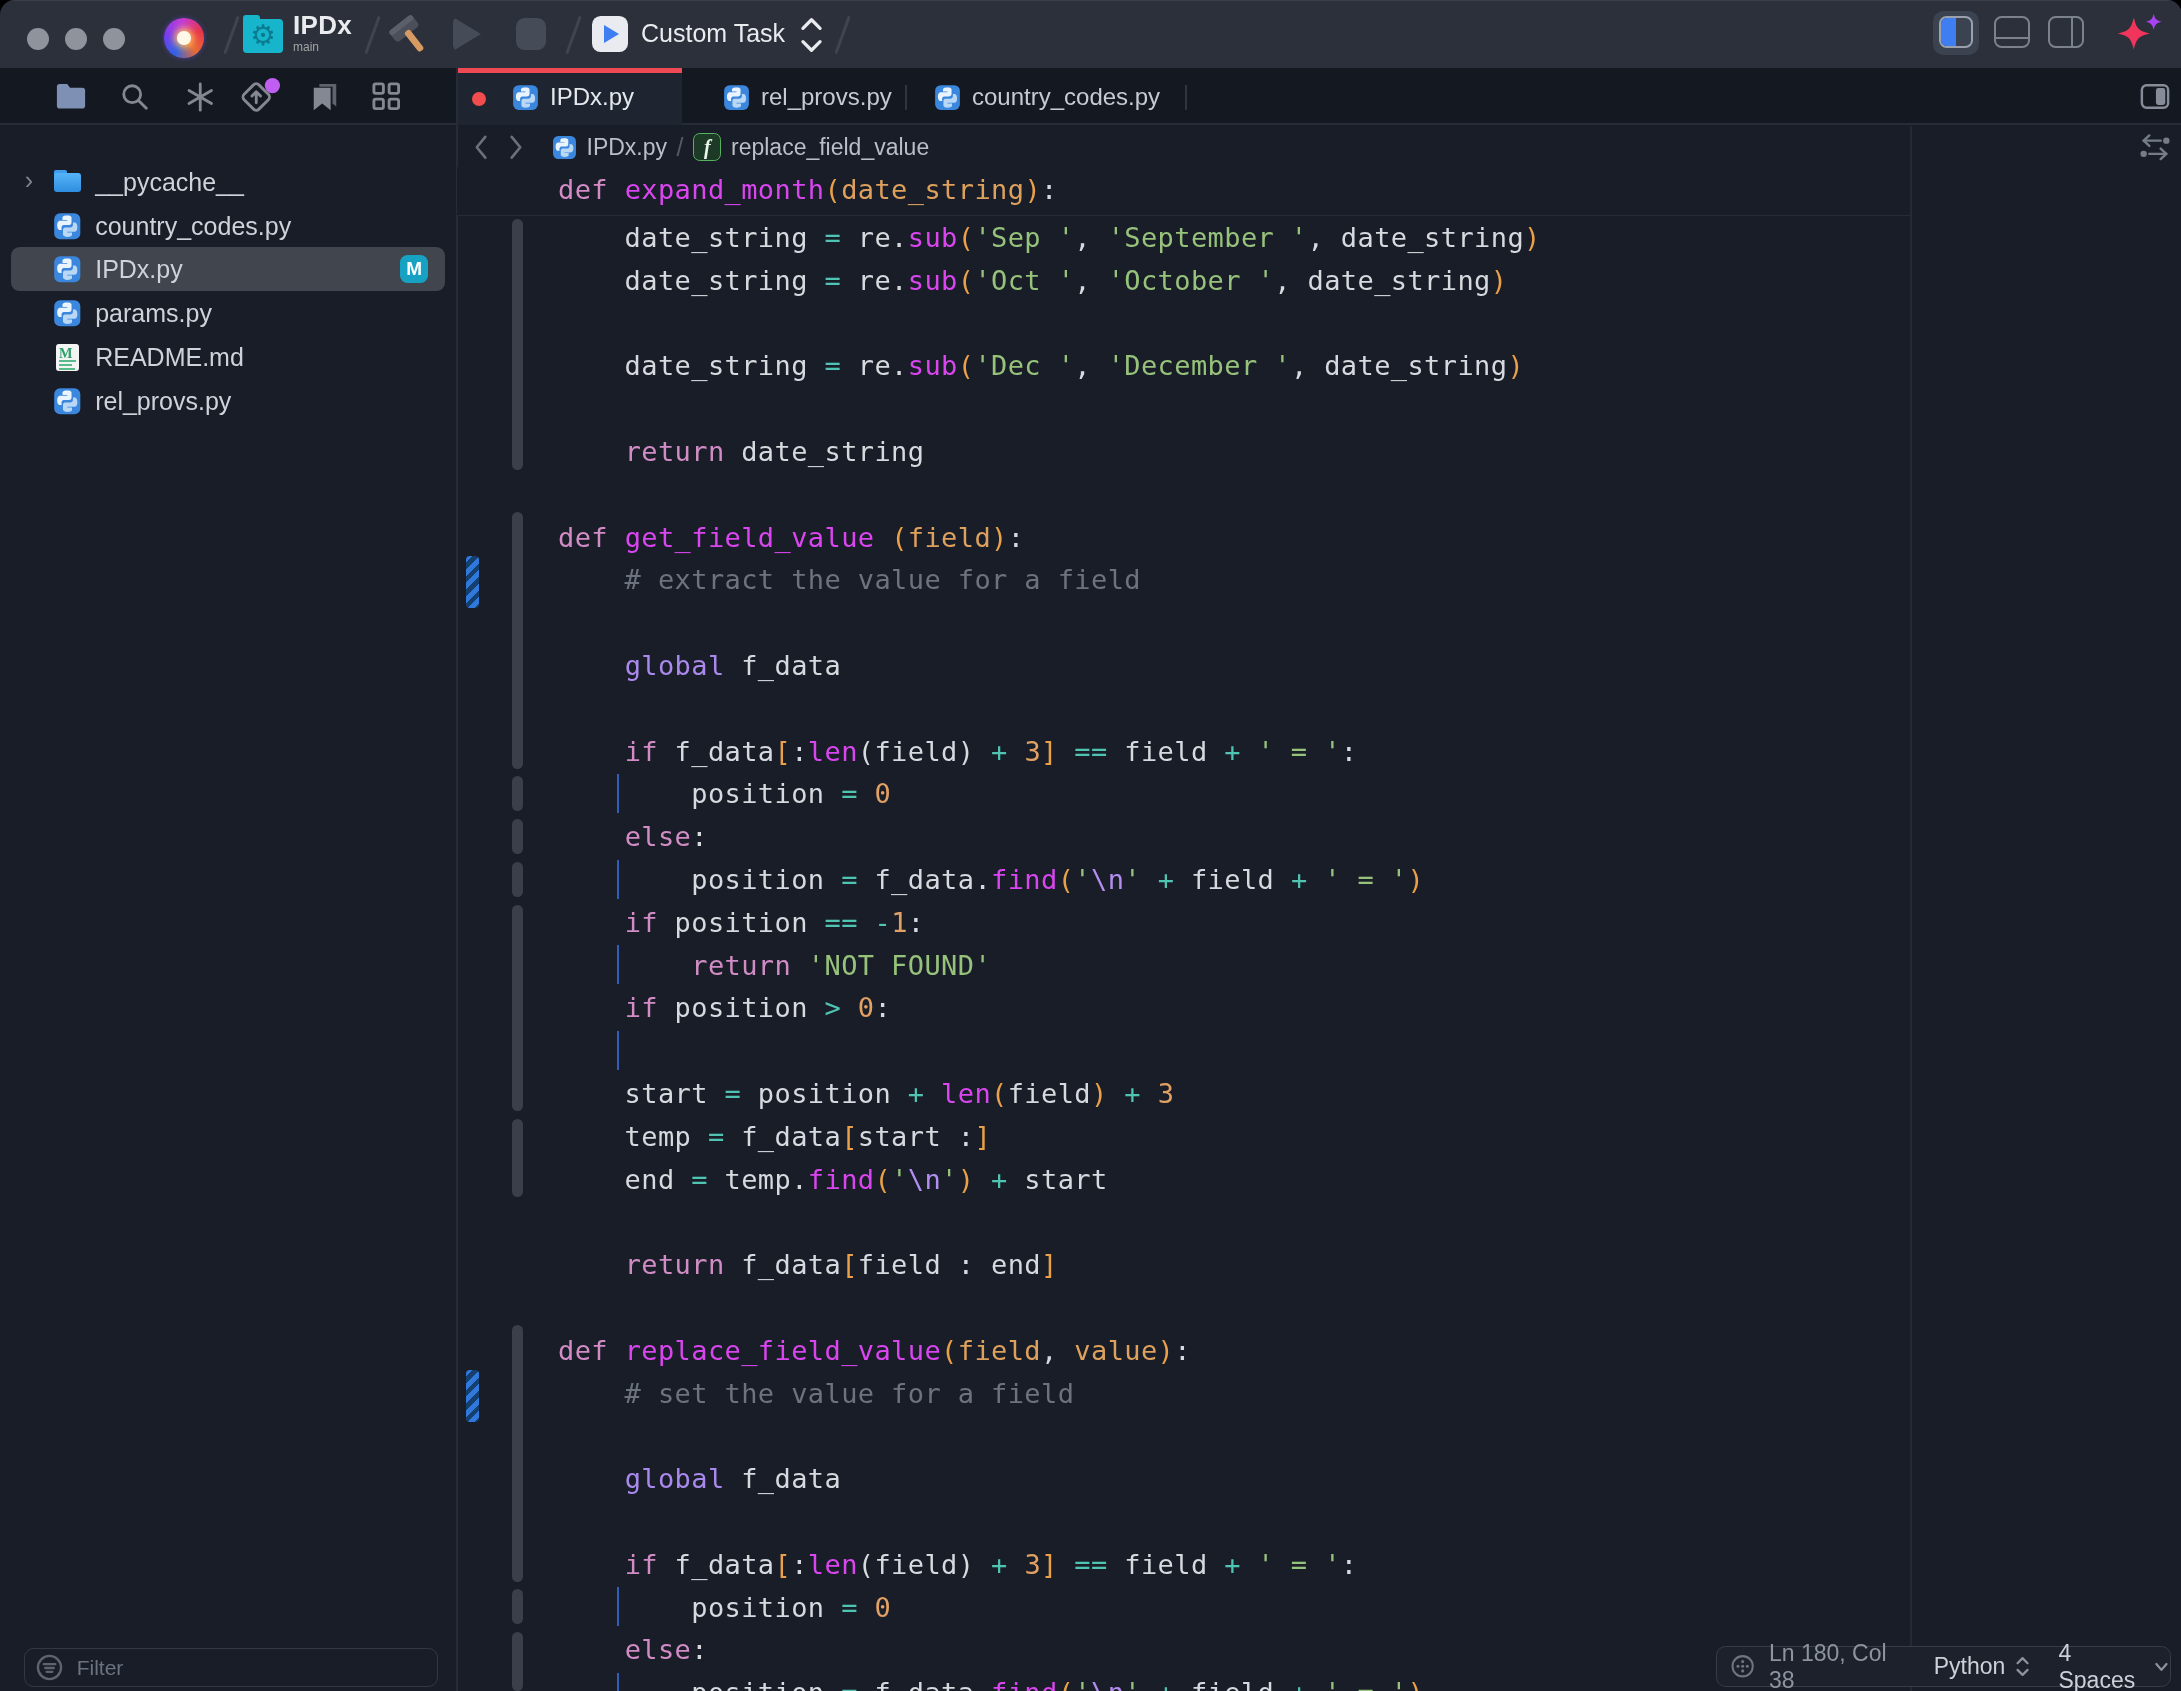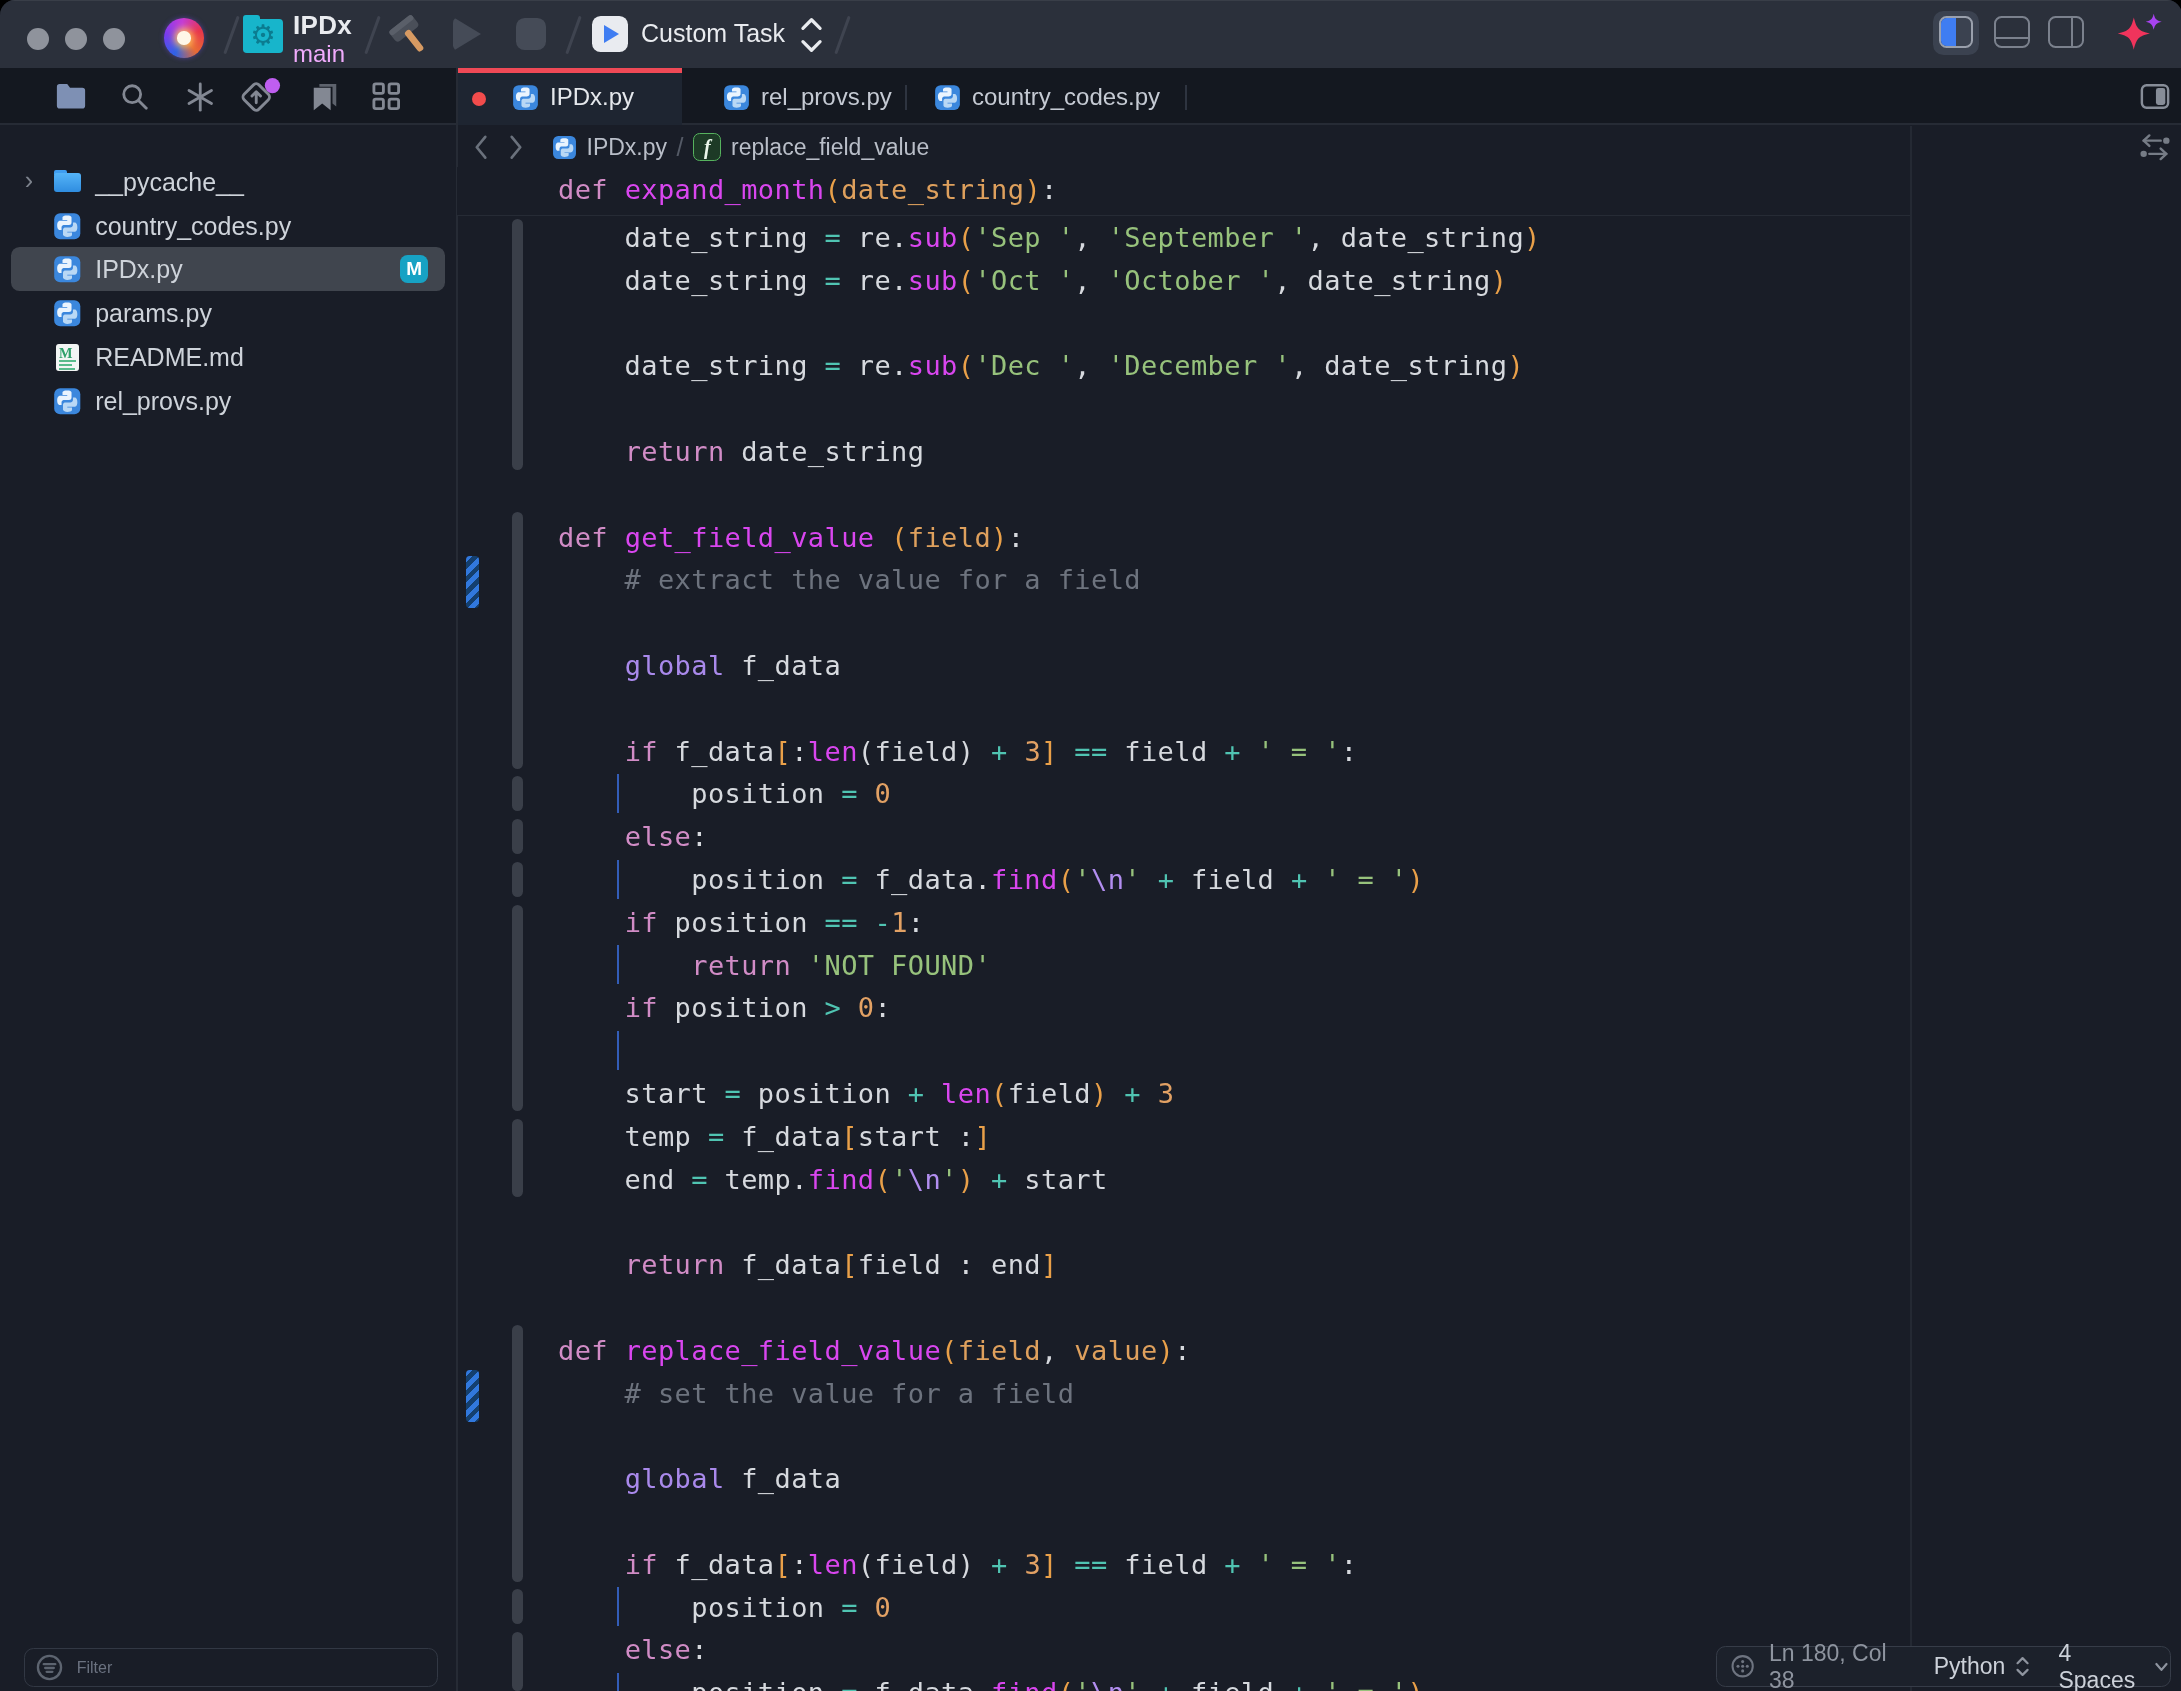--- a/index.html
+++ b/index.html
@@ -16,21 +16,21 @@
             background:conic-gradient(from 210deg,#2e62e8,#7a3bf0,#c43bd8,#e8344c,#e86a34,#2e62e8);
             box-shadow:0 0 5.7px rgba(120,80,240,.5);}
   .app-icon::after{content:"";position:absolute;left:13.3px;top:13.3px;width:13.3px;height:13.3px;border-radius:50%;
             background:#fff7e8;box-shadow:0 0 7.6px 2.9px rgba(255,190,90,.95);}
   .tb-sep{position:absolute;top:15px;width:2.9px;height:40px;background:#3f4450;transform:rotate(20deg);border-radius:1.9px;}
   .proj-folder{position:absolute;left:243px;top:15px;width:40px;height:38px;}
   .proj-folder .tab{position:absolute;left:0;top:0;width:17px;height:7.6px;border-radius:2.9px 2.9px 0 0;background:#17b5cb;}
   .proj-folder .body{position:absolute;left:0;top:3.8px;width:40px;height:34px;border-radius:3.8px;background:#17b5cb;
                      display:flex;align-items:center;justify-content:center;color:#0b7c90;font-size:28.5px;}
   .proj-title{position:absolute;left:293px;top:9.5px;font-size:26px;font-weight:bold;color:#e9ebef;letter-spacing:0.3px;}
-  .proj-branch{position:absolute;left:293px;top:40px;font-size:24px;color:#f0abfc;}
+  .proj-branch{position:absolute;left:293px;top:40px;font-size:12px;color:#a3a3a3;}
   .run-chip{position:absolute;left:592px;top:16px;width:36px;height:36px;border-radius:8.6px;background:#e9ebf0;
             display:flex;align-items:center;justify-content:center;}
   .run-chip .tri{width:0;height:0;border-left:15px solid #3f7df2;border-top:9.5px solid transparent;border-bottom:9.5px solid transparent;margin-left:3.8px;}
   .task-label{position:absolute;left:641px;top:19px;font-size:25px;color:#e9ebef;}
   .ghost-tri{position:absolute;left:453px;top:17px;width:0;height:0;border-left:28.5px solid #454b57;
              border-top:17px solid transparent;border-bottom:17px solid transparent;border-radius:5.7px;}
   .ghost-stop{position:absolute;left:516px;top:18px;width:30px;height:32px;border-radius:8.6px;background:#454b57;}
   .panel-btn{position:absolute;top:16px;width:36px;height:32px;border:2.4px solid #7b818d;border-radius:7.6px;}
   .panel-btn.active-wrap{border:none;width:46px;height:44px;top:10.5px;background:#3b4250;border-radius:10.5px;}
   .panel-btn.active-wrap .inner{position:absolute;left:5.7px;top:5.7px;width:34px;height:32px;border:2.4px solid #9aa0ac;border-radius:7.6px;overflow:hidden;}
@@ -62,21 +62,21 @@
   .folder-ico .ft{position:absolute;left:1px;top:5.7px;width:27px;height:19px;background:linear-gradient(#55b4f8,#2f8de0);border-radius:2.9px;}
   .md-ico{position:relative;}
   .md-ico .pg{position:absolute;left:2.9px;top:1px;width:23px;height:27px;background:#f2f5f4;border-radius:2.9px;}
   .md-ico .m{position:absolute;left:5.7px;top:1.9px;font-size:14.3px;font-weight:bold;color:#2ea06a;font-family:"Liberation Serif",serif;}
   .md-ico .l1,.md-ico .l2,.md-ico .l3{position:absolute;left:5.7px;height:2.4px;width:17px;background:#58bb8c;}
   .md-ico .l1{top:17px;} .md-ico .l2{top:21px;width:13.3px;} .md-ico .l3{top:25px;width:16px;}
   .m-badge{position:absolute;right:17px;top:7.6px;width:28.5px;height:28.5px;border-radius:7.6px;background:#17a2c4;
            color:#fff;font-weight:bold;font-size:19px;display:flex;align-items:center;justify-content:center;}
   .filter-box{position:absolute;left:24px;top:1648px;width:414px;height:39px;border:1.9px solid #323844;border-radius:9.5px;
               display:flex;align-items:center;color:#6b7280;}
-  .filter-box .ph{font-size:16px;margin-left:13.3px;}
+  .filter-box .ph{font-size:21px;margin-left:13.3px;}
 
   
   .breadcrumb{position:absolute;left:457px;top:126px;right:0;height:42px;display:flex;align-items:center;color:#b9bec8;font-size:23px;}
   .crumb-slash{color:#545a66;margin:0 9.5px;font-size:25px;}
   .f-ico{width:28.5px;height:28.5px;border-radius:6.7px;background:#1d3a26;border:1.9px solid #56b25e;color:#eaf6ea;
          display:flex;align-items:center;justify-content:center;font-size:20px;font-style:italic;font-weight:bold;
          font-family:"Liberation Serif",serif;margin-right:9.5px;}
   .sticky{position:absolute;left:457px;top:167px;right:272px;height:49px;background:#191d27;border-bottom:1.9px solid #262b35;z-index:5;}
   .codefont{font-family:"DejaVu Sans Mono",monospace;font-size:27px;letter-spacing:0.4px;white-space:pre;}
   .sticky .codefont{position:absolute;left:101px;top:6.7px;}

